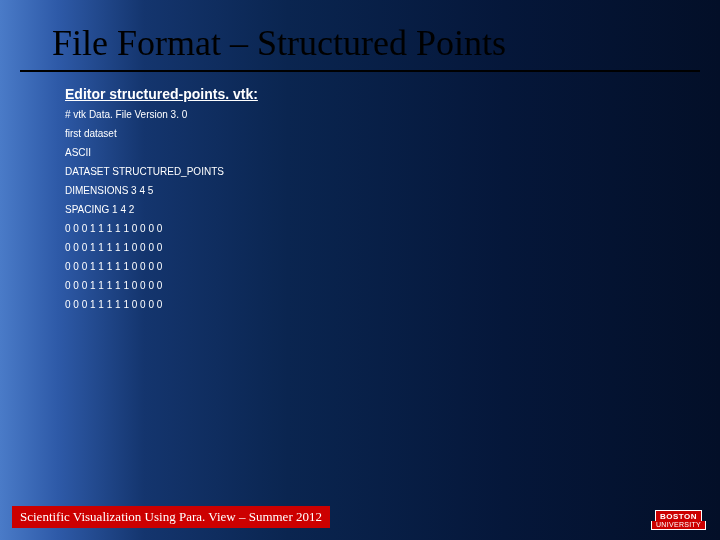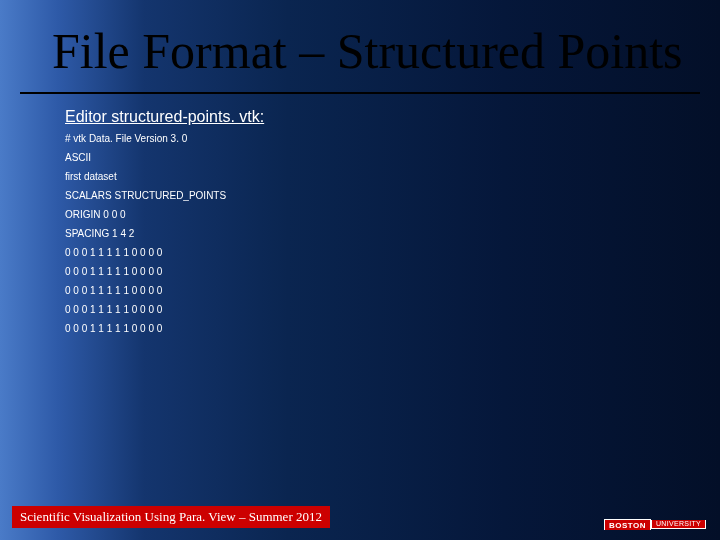--- a/index.html
+++ b/index.html
@@ -6,37 +6,37 @@
   body {
     width: 720px;
     height: 540px;
     background: linear-gradient(90deg, #4a7bc8 0%, #2e5aa8 8%, #14356e 20%, #0a2550 40%, #05173a 70%, #030f28 100%);
     font-family: "Times New Roman", Times, serif;
     position: relative;
     overflow: hidden;
   }
   .title {
     color: #000;
-    font-size: 50px;
+    font-size: 36px;
     font-weight: normal;
-    padding: 22px 0 12px 52px;
+    padding: 22px 0 6px 52px;
   }
   .title-underline {
     height: 2px;
     background: #000;
     margin: 0 20px 0 20px;
   }
   .content {
     padding: 14px 0 0 65px;
   }
   .editor-label {
     color: #fff;
     font-family: Arial, Helvetica, sans-serif;
-    font-size: 16px;
-    font-weight: normal;
+    font-size: 14px;
+    font-weight: bold;
     text-decoration: underline;
     margin-bottom: 8px;
   }
   .editor-line {
     color: #fff;
     font-family: Arial, Helvetica, sans-serif;
     font-size: 10px;
     line-height: 1.0;
     margin-bottom: 9px;
   }
@@ -47,21 +47,21 @@
     background: #cc0000;
     color: #fff;
     font-size: 13px;
     padding: 3px 8px;
   }
   .logo {
     position: absolute;
     right: 14px;
     bottom: 10px;
     display: flex;
-    flex-direction: row;
+    flex-direction: column;
     align-items: center;
     font-family: Arial, Helvetica, sans-serif;
   }
   .logo-top {
     background: #cc0000;
     color: #fff;
     font-size: 8px;
     font-weight: bold;
     letter-spacing: 0.5px;
     padding: 1px 4px 0 4px;
@@ -80,24 +80,24 @@
 </style>
 </head>
 <body>
 
 <div class="title">File Format – Structured Points</div>
 <div class="title-underline"></div>
 
 <div class="content">
   <div class="editor-label">Editor structured-points. vtk:</div>
   <div class="editor-line"># vtk Data. File Version 3. 0</div>
+  <div class="editor-line">first dataset</div>
   <div class="editor-line">ASCII</div>
-  <div class="editor-line">first dataset</div>
-  <div class="editor-line">SCALARS STRUCTURED_POINTS</div>
-  <div class="editor-line">ORIGIN 0 0 0</div>
+  <div class="editor-line">DATASET STRUCTURED_POINTS</div>
+  <div class="editor-line">DIMENSIONS 3 4 5</div>
   <div class="editor-line">SPACING 1 4 2</div>
   <div class="editor-line">0 0 0 1 1 1 1 1 0 0 0 0</div>
   <div class="editor-line">0 0 0 1 1 1 1 1 0 0 0 0</div>
   <div class="editor-line">0 0 0 1 1 1 1 1 0 0 0 0</div>
   <div class="editor-line">0 0 0 1 1 1 1 1 0 0 0 0</div>
   <div class="editor-line">0 0 0 1 1 1 1 1 0 0 0 0</div>
 </div>
 
 <div class="footer-bar">Scientific Visualization Using Para. View – Summer 2012</div>
 

